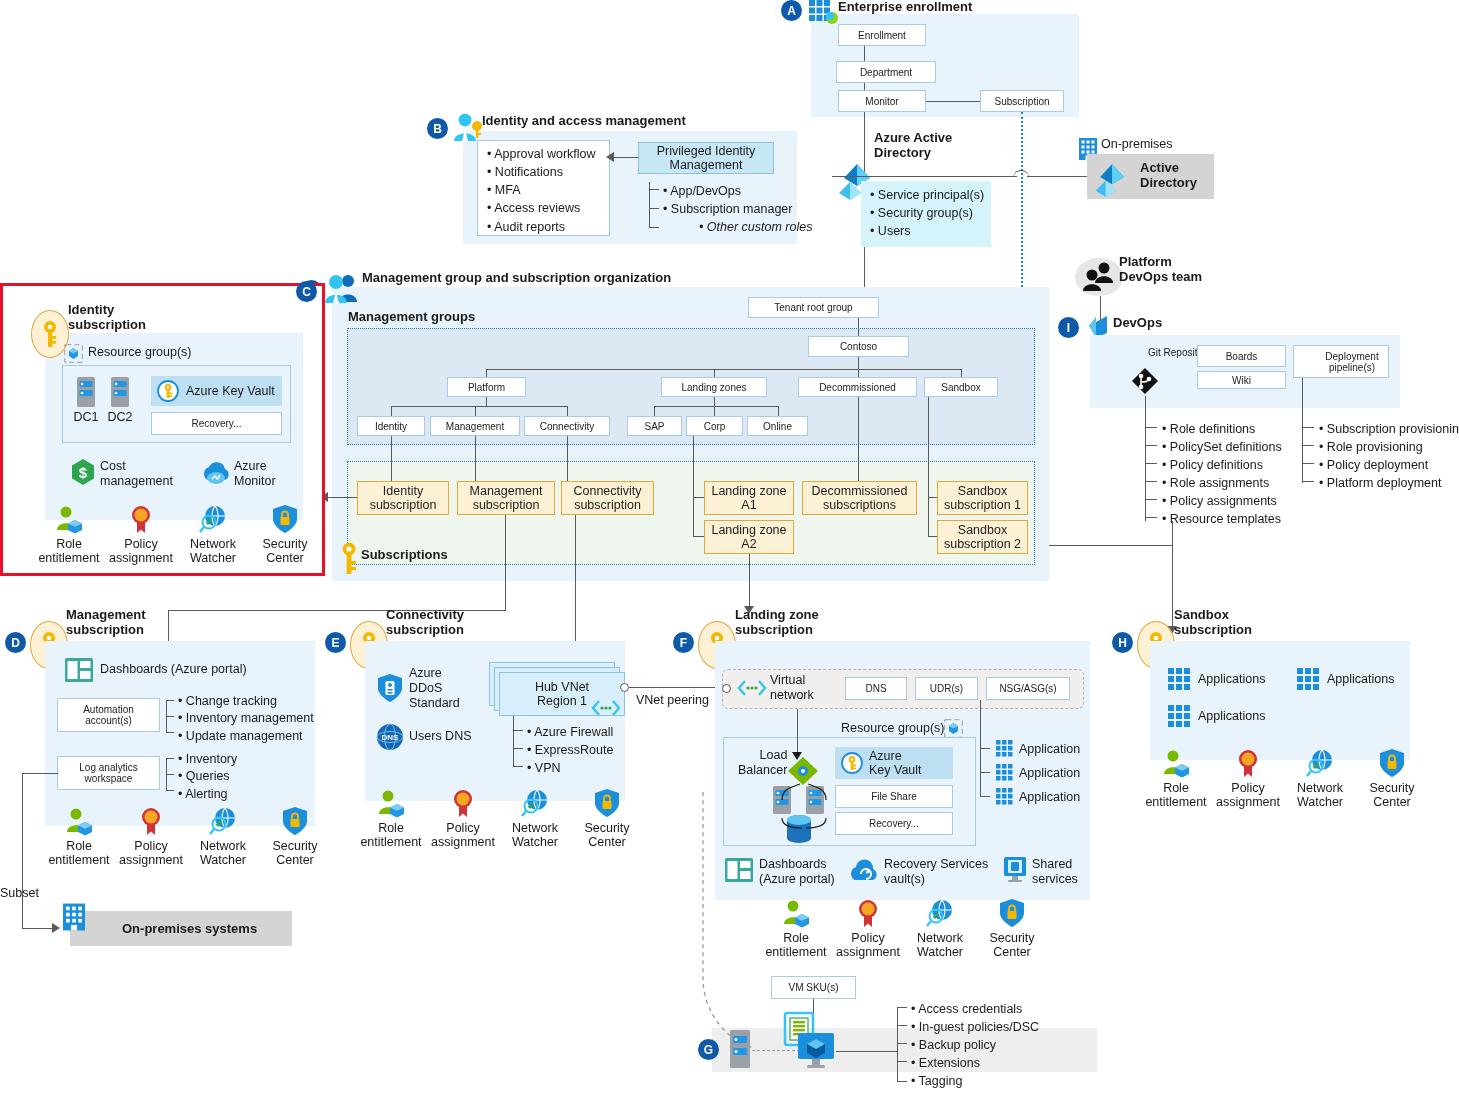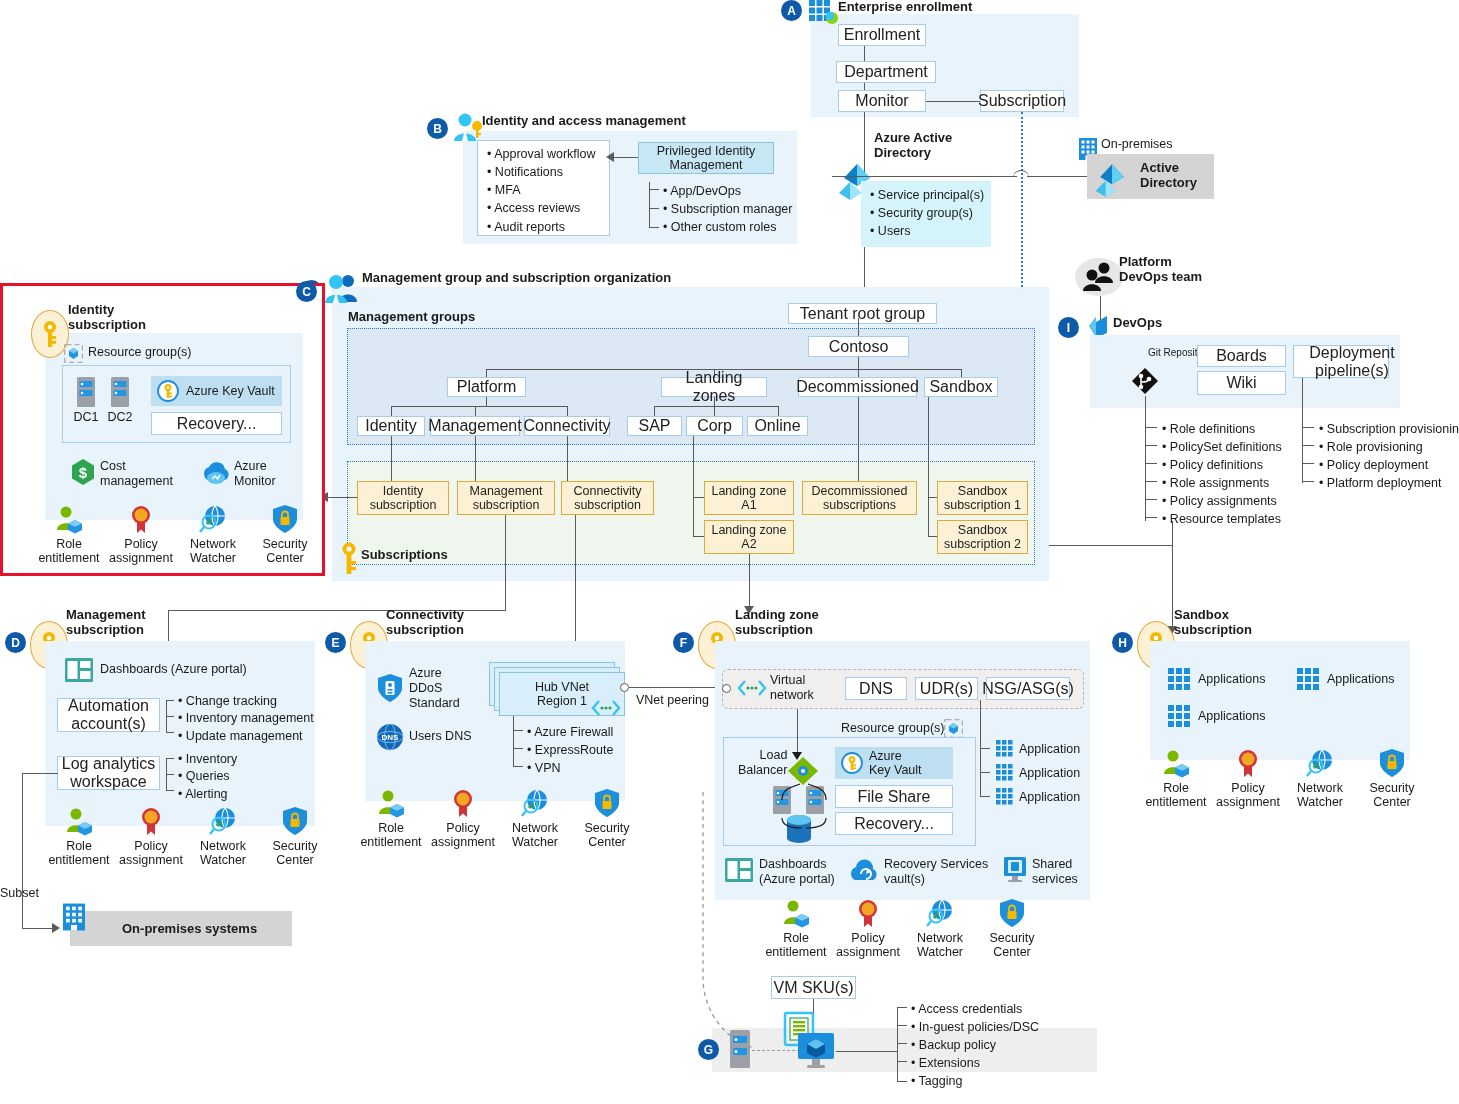--- a/index.html
+++ b/index.html
@@ -12,21 +12,21 @@
     overflow:hidden;
   }
   .abs { position:absolute; }
   .panel { background:#e8f3fc; }
   .panel2 { background:#dce9f5; }
   .panel3 { background:#eff6ee; }
   .ttl { font-weight:bold; font-size:13px; color:#1a1a1a; line-height:1.15; }
   .wbox {
     background:#fff; border:1px solid #a8cbe8; display:flex;
     align-items:center; justify-content:center; text-align:center;
-    line-height:1.1; font-size:16px; color:#222;
+    line-height:1.1; font-size:10px; color:#222;
   }
   .ybox {
     background:#fdf1d5; border:1px solid #e0a93c; display:flex;
     align-items:center; justify-content:center; text-align:center;
     line-height:1.12; font-size:12.5px; color:#222;
   }
   .bbox { background:#c8e7f5; border:1px solid #8cc4dd; display:flex; align-items:center; justify-content:center; text-align:center; line-height:1.12; }
   .greybox { background:#d4d4d4; display:flex; align-items:center; padding-left:52px; font-weight:bold; font-size:13px; }
   .bul { line-height:1.45; font-size:12.5px; }
   .bul div { white-space:nowrap; }
@@ -117,21 +117,21 @@
 </div>
 <div class="abs line hl" style="left:613px;top:157px;width:25px;"></div>
 <div class="abs" style="left:606px;top:152px;width:0;height:0;border-top:5px solid transparent;border-bottom:5px solid transparent;border-right:8px solid #5a5a5a;"></div>
 <div class="abs line vl" style="left:649px;top:182px;height:45px;"></div>
 <div class="abs line hl" style="left:649px;top:189px;width:10px;"></div>
 <div class="abs line hl" style="left:649px;top:208px;width:10px;"></div>
 <div class="abs line hl" style="left:649px;top:227px;width:10px;"></div>
 <div class="abs bul" style="left:663px;top:182px;">
   <div>• App/DevOps</div>
   <div>• Subscription manager</div>
-  <div style="">• Other custom roles</div>
+  <div style="font-style:italic;margin-left:36px;">• Other custom roles</div>
 </div>
 
 <div class="abs" style="left:836px;top:156px;">
   <svg width="42" height="44" viewBox="0 0 42 44">
     <polygon points="14,26 3,37 14,44 25,37" fill="#3ebff0"></polygon>
     <polygon points="21,8 8,22 21,30 34,22" fill="#0f7ec8"></polygon>
     <polygon points="21,8 21,30 34,22" fill="#5ed0f5"></polygon>
     <polygon points="14,26 14,44 25,37" fill="#9fe4fa"></polygon>
   </svg>
 </div>
@@ -209,21 +209,21 @@
       <g fill="#fff">
         <circle cx="11" cy="10" r="2.3"></circle>
         <circle cx="11" cy="21" r="2.3"></circle>
         <circle cx="19" cy="13" r="2.3"></circle>
         <rect x="10.2" y="11" width="1.6" height="9"></rect>
         <path d="M11.5 16 C15 16 18 15 18.6 13.6" stroke="#fff" stroke-width="1.6" fill="none"></path>
       </g>
     </svg>
 </div>
 <div class="abs wbox" style="left:1197px;top:345px;width:89px;height:22px;">Boards</div>
-<div class="abs wbox" style="left:1197px;top:371px;width:89px;height:24px;">Wiki</div>
+<div class="abs wbox" style="left:1197px;top:371px;width:89px;height:18px;">Wiki</div>
 <div class="abs wbox" style="left:1293px;top:345px;width:96px;height:33px;">
   <span style="white-space:pre-line;margin-left:22px;">Deployment
 pipeline(s)</span>
 </div>
 
 <div class="abs line vl" style="left:1145px;top:396px;height:125px;"></div>
 <div class="abs line hl" style="left:1145px;top:427px;width:12px;"></div>
 <div class="abs line hl" style="left:1145px;top:445px;width:12px;"></div>
 <div class="abs line hl" style="left:1145px;top:463px;width:12px;"></div>
 <div class="abs line hl" style="left:1145px;top:481px;width:12px;"></div>
@@ -265,21 +265,21 @@
       <path d="M3 31 C3 20 25 20 25 31 Z" fill="#32c5f4"></path>
       <path d="M14 20 L11 31 L17 31 Z" fill="#fff"></path>
     </svg>
 </div>
 <div class="abs ttl" style="left:362px;top:271px;">Management group and subscription organization</div>
 
 <div class="abs ttl" style="left:348px;top:310px;">Management groups</div>
 <div class="abs panel2" style="left:347px;top:328px;width:688px;height:117px;border:1.5px dotted #1b7fd4;"></div>
 <div class="abs panel3" style="left:347px;top:461px;width:688px;height:104px;border:1.5px dotted #1b7fd4;"></div>
 
-<div class="abs wbox" style="left:788px;top:297px;width:149px;height:21px;margin-top:6px;">Tenant root group</div>
+<div class="abs wbox" style="left:748px;top:297px;width:131px;height:21px;">Tenant root group</div>
 <div class="abs line vl" style="left:858px;top:318px;height:18px;"></div>
 <div class="abs wbox" style="left:808px;top:336px;width:101px;height:21px;">Contoso</div>
 
 <div class="abs line vl" style="left:858px;top:357px;height:12px;"></div>
 <div class="abs line hl" style="left:486px;top:369px;width:476px;"></div>
 <div class="abs line vl" style="left:486px;top:369px;height:9px;"></div>
 <div class="abs line vl" style="left:714px;top:369px;height:9px;"></div>
 <div class="abs line vl" style="left:858px;top:369px;height:9px;"></div>
 <div class="abs line vl" style="left:961px;top:369px;height:9px;"></div>
 

